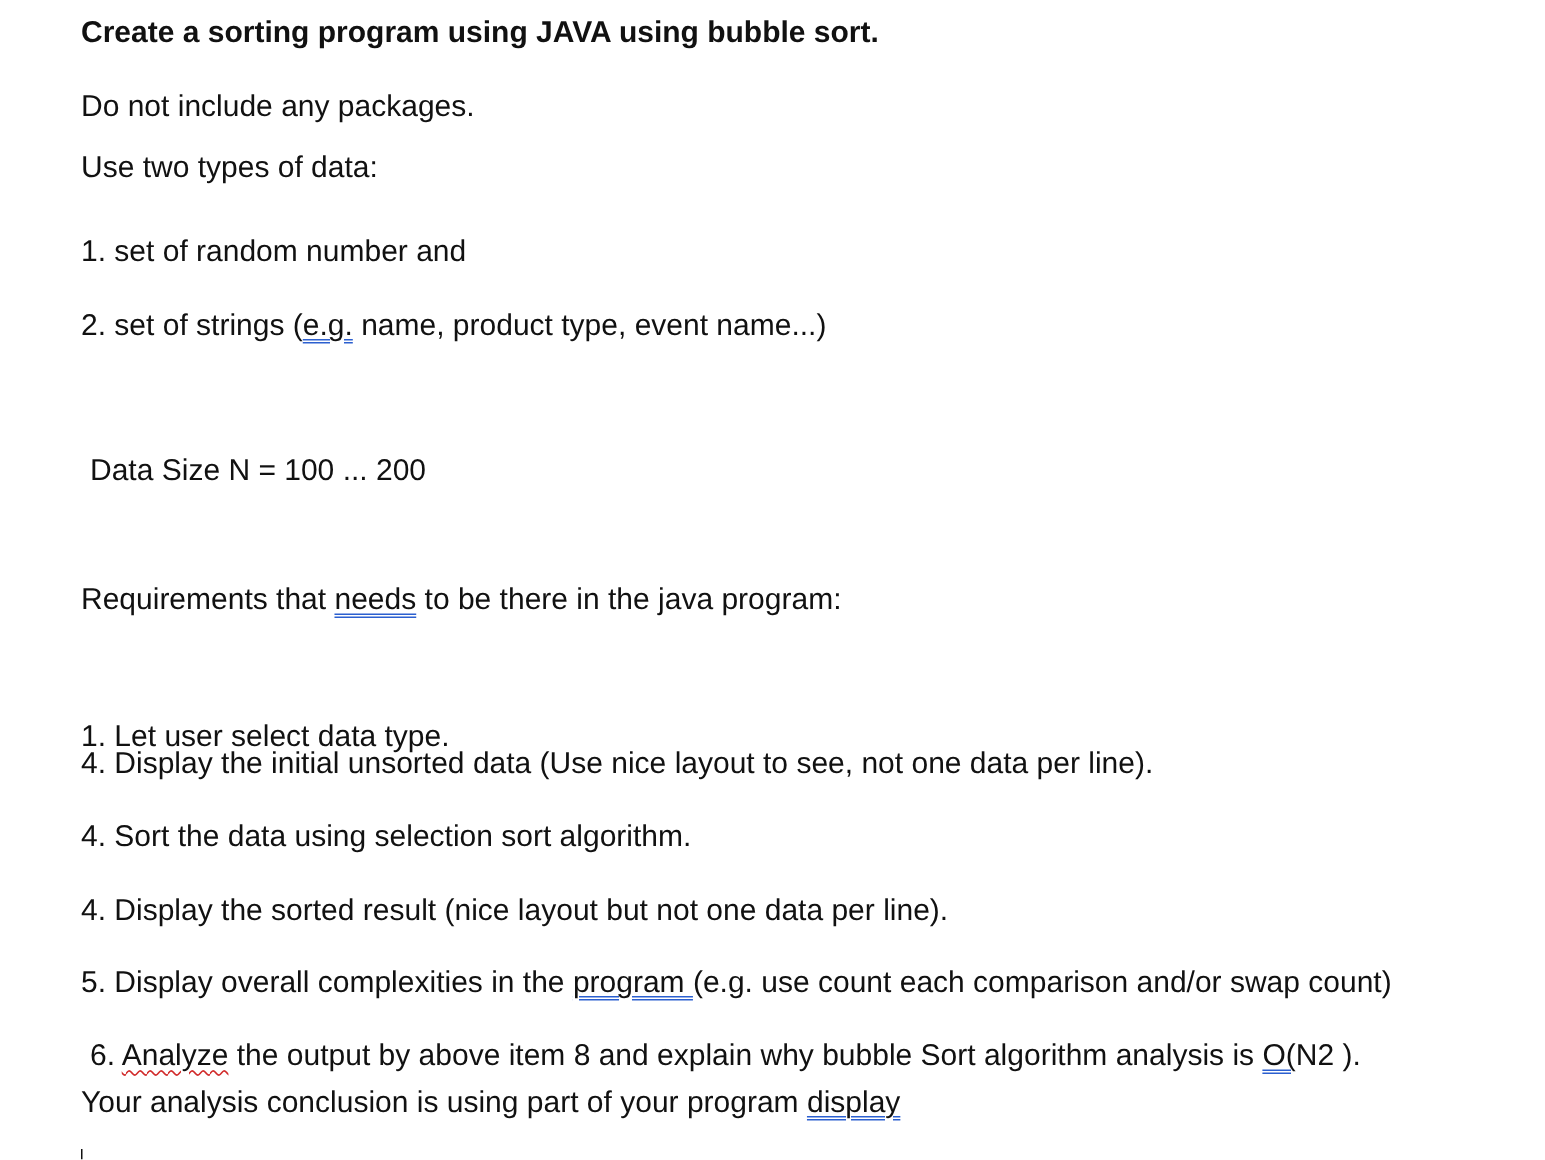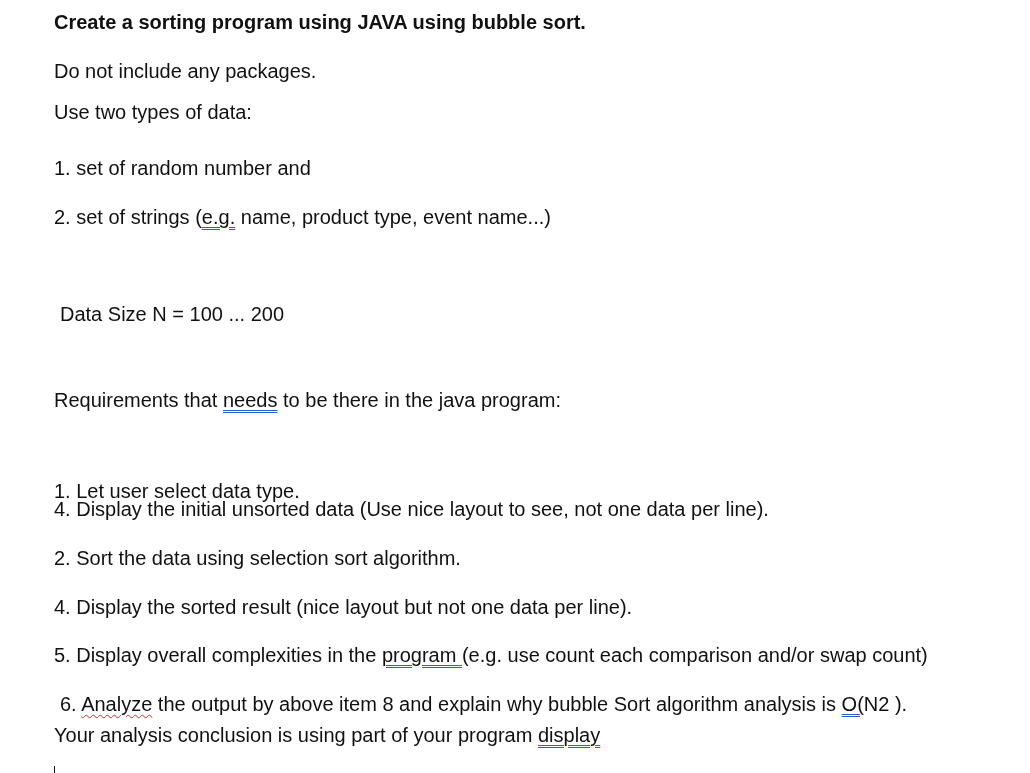--- a/index.html
+++ b/index.html
@@ -65,21 +65,21 @@
   <div class="line" style="top:205px;"><span>2. set of strings (</span><span class="u-blue">e.g.</span><span> name, product type, event name...)</span></div>
 
   <div class="line indent" style="top:302px;">Data Size N = 100 ... 200</div>
 
   <div class="line" style="top:388px;"><span>Requirements that </span><span class="u-blue">needs</span><span> to be there in the java program:</span></div>
 
   <div class="line" style="top:449px;margin-top:30px;">1. Let user select data type.</div>
 
   <div class="line" style="top:497px;">4. Display the initial unsorted data (Use nice layout to see, not one data per line).</div>
 
-  <div class="line" style="top:546px;">2. Sort the data using selection sort algorithm.</div>
+  <div class="line" style="top:546px;">4. Sort the data using selection sort algorithm.</div>
 
   <div class="line" style="top:595px;">4. Display the sorted result (nice layout but not one data per line).</div>
 
   <div class="line" style="top:643px;"><span>5. Display overall complexities in the </span><span class="u-blue">program </span><span> (e.g. use count each comparison and/or swap count)</span></div>
 
   <div class="line indent" style="top:692px;"><span>6. </span><span class="u-red">Analyze</span><span> the output by above item 8 and explain why bubble Sort algorithm analysis is </span><span class="u-blue">O(</span><span>N2 ).</span></div>
 
   <div class="line" style="top:723px;"><span>Your analysis conclusion is using part of your program </span><span class="u-blue">display</span></div>
 
   <div class="cursor"></div>

